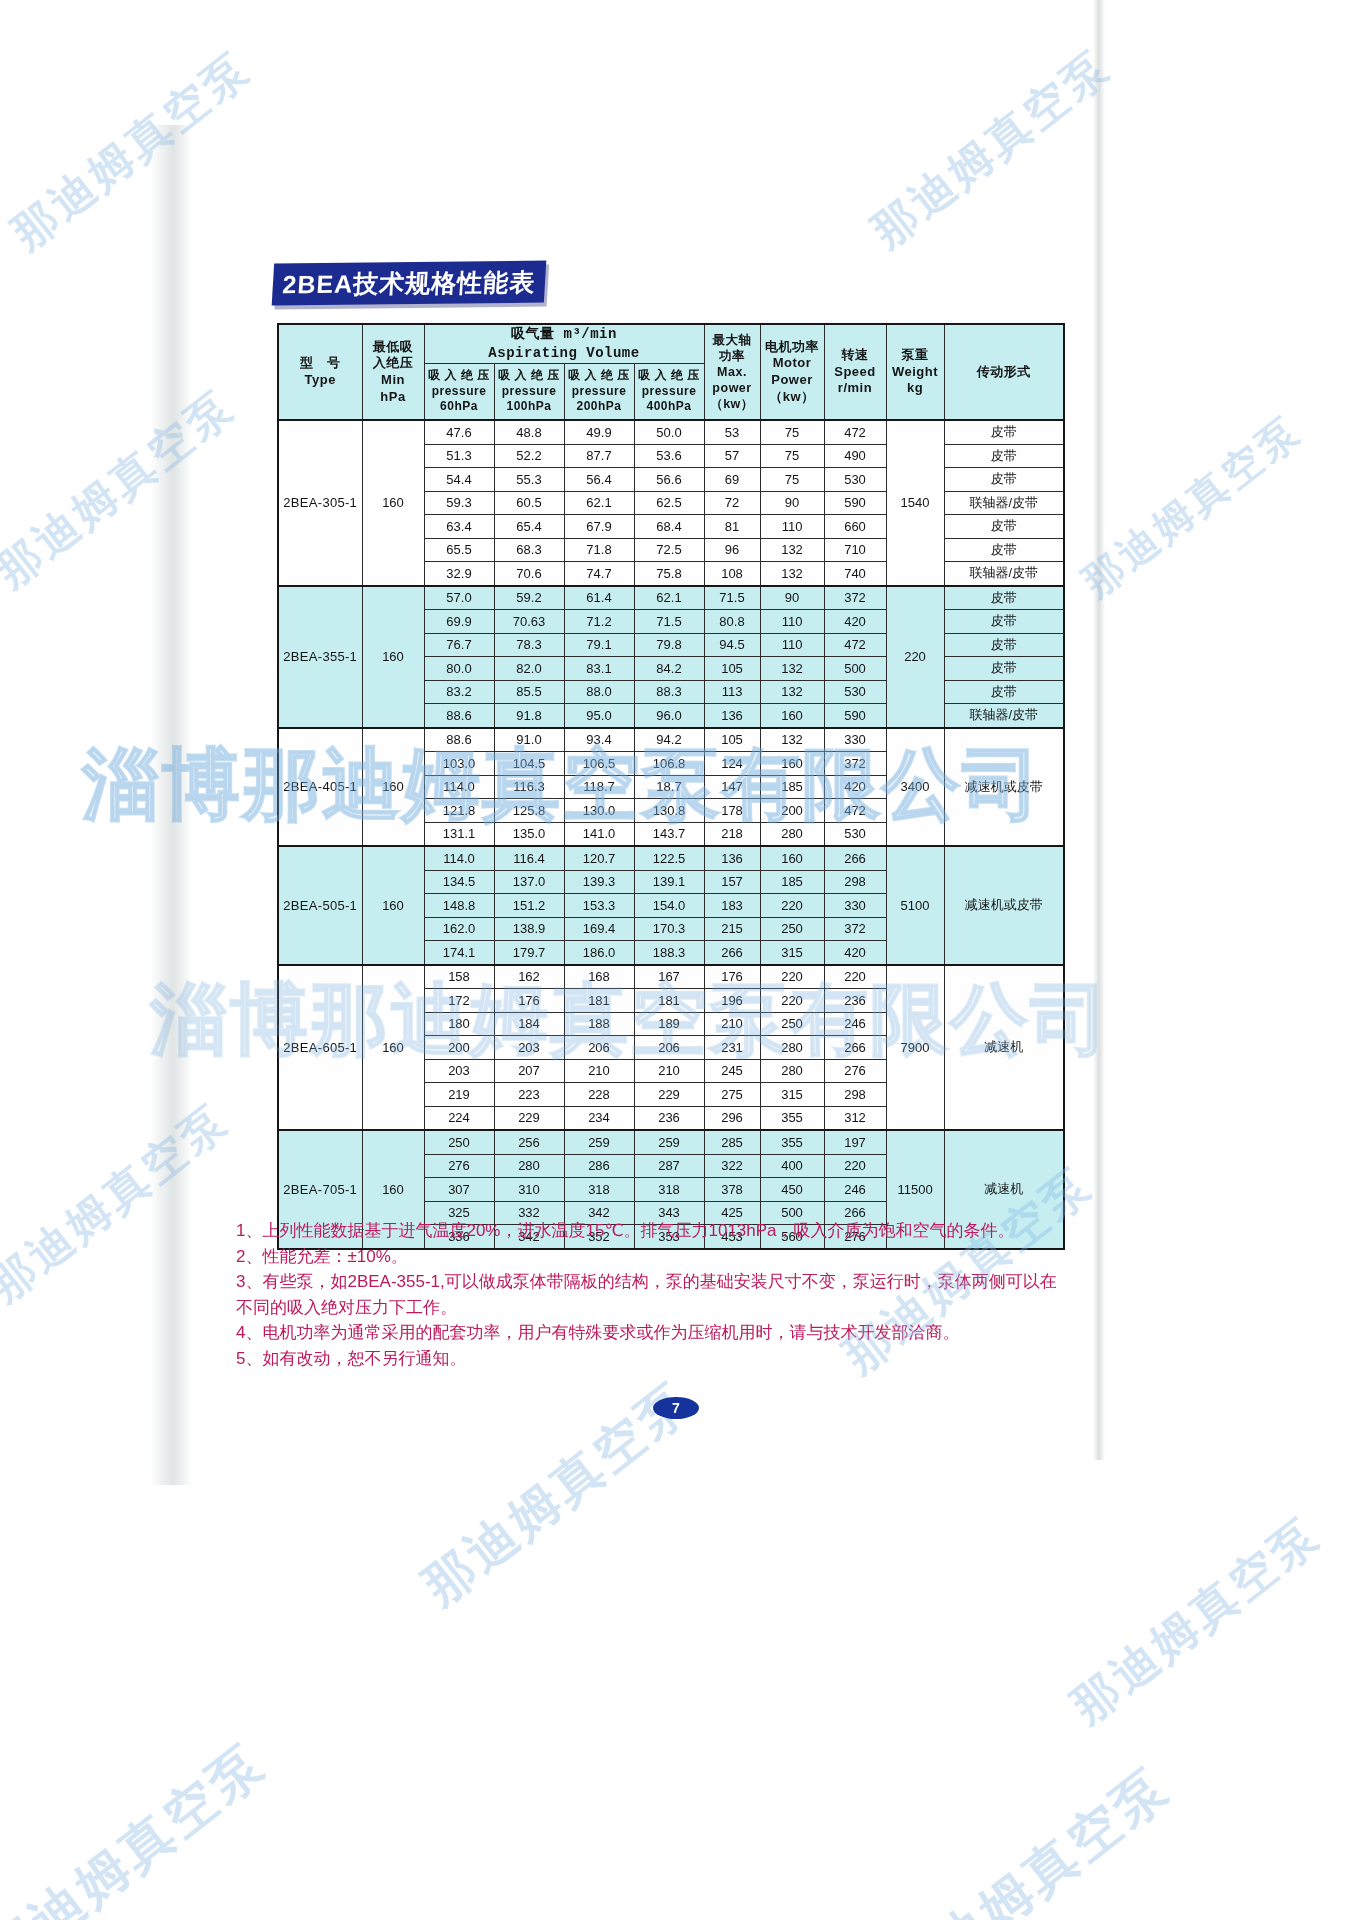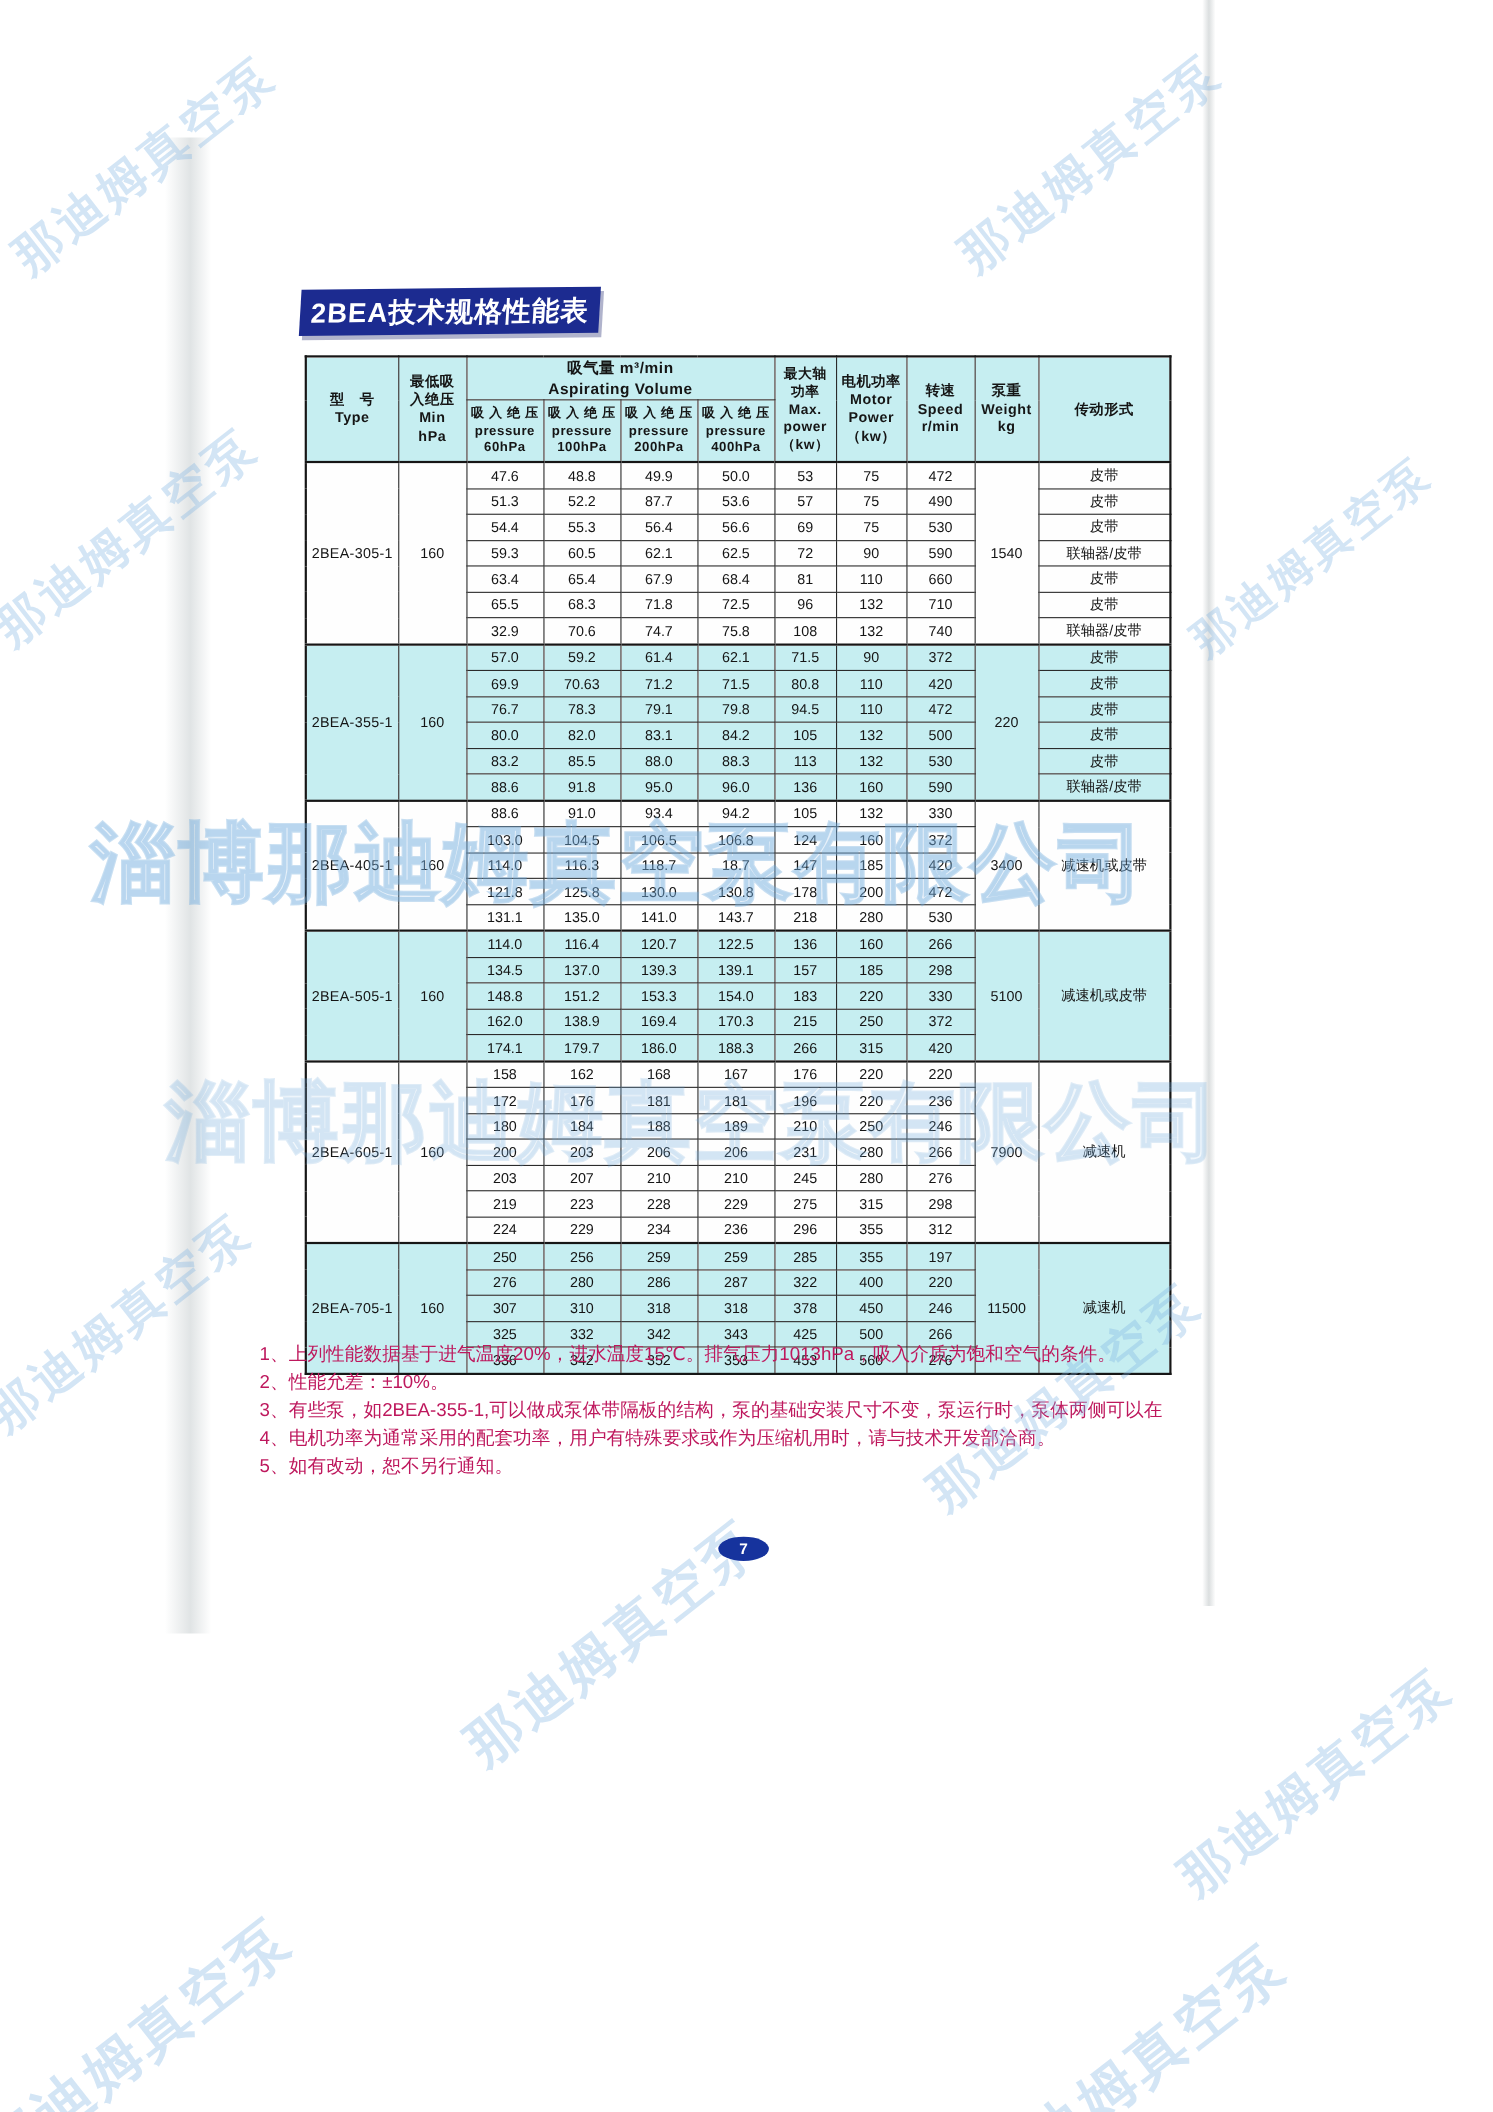--- a/index.html
+++ b/index.html
@@ -14,21 +14,21 @@
   .banner{position:absolute;left:273px;top:262px;width:272px;height:42px;background:#1c2b90;
           color:#ffffff;display:flex;align-items:center;justify-content:center;
           font-size:25px;font-weight:bold;letter-spacing:1px;
           transform:skewX(-4deg) rotate(-.6deg);box-shadow:3px 4px 0 rgba(28,38,110,.35);z-index:3;}
   
   .spec{position:absolute;left:277px;top:323px;width:786px;border-collapse:collapse;
         table-layout:fixed;background:#ffffff;border:2px solid #161616;z-index:2;}
   .spec th,.spec td{border:1px solid #2b2b2b;text-align:center;vertical-align:middle;
         color:#151515;padding:0 1px;overflow:hidden;}
   .spec thead th{background:#c6eef1;font-weight:bold;white-space:pre-line;letter-spacing:.5px;}
-  .h-group{font-size:14px;line-height:1.35;height:38px;}
+  .h-group{font-size:14px;line-height:1.35;height:38px;font-family:Liberation Mono, monospace;}
   .h-press{font-size:12px;line-height:1.3;height:55px;}
   .h-side{font-size:13px;line-height:1.28;}
   .spec thead tr:last-child th,.spec thead th[rowspan]{border-bottom:2px solid #161616;}
   .spec tbody td{font-size:13px;height:22.5px;background:#fefefe;}
   .spec tbody tr.cyan>td{background:#c6eef1;}
   .spec tbody tr.block-start>td{border-top:2px solid #161616;}
   .c-type{font-size:13px;letter-spacing:.3px;margin-left:42px;}
   
   .notes{position:absolute;left:236px;top:1218px;width:846px;color:#be185d;
          font-size:17px;line-height:25.5px;z-index:2;}
@@ -477,20 +477,21 @@
           <td>560</td>
           <td>276</td>
         </tr>
       </tbody>
   </table>
 
   <div class="notes">
     <div>1、上列性能数据基于进气温度20%，进水温度15℃。排气压力1013hPa，吸入介质为饱和空气的条件。</div>
     <div>2、性能允差：±10%。</div>
     <div>3、有些泵，如2BEA-355-1,可以做成泵体带隔板的结构，泵的基础安装尺寸不变，泵运行时，泵体两侧可以在</div>
+    <div>不同的吸入绝对压力下工作。</div>
     <div>4、电机功率为通常采用的配套功率，用户有特殊要求或作为压缩机用时，请与技术开发部洽商。</div>
     <div>5、如有改动，恕不另行通知。</div>
   </div>
 
   <div class="badge">
     <span>7</span>
   </div>
 
 </div>
 

